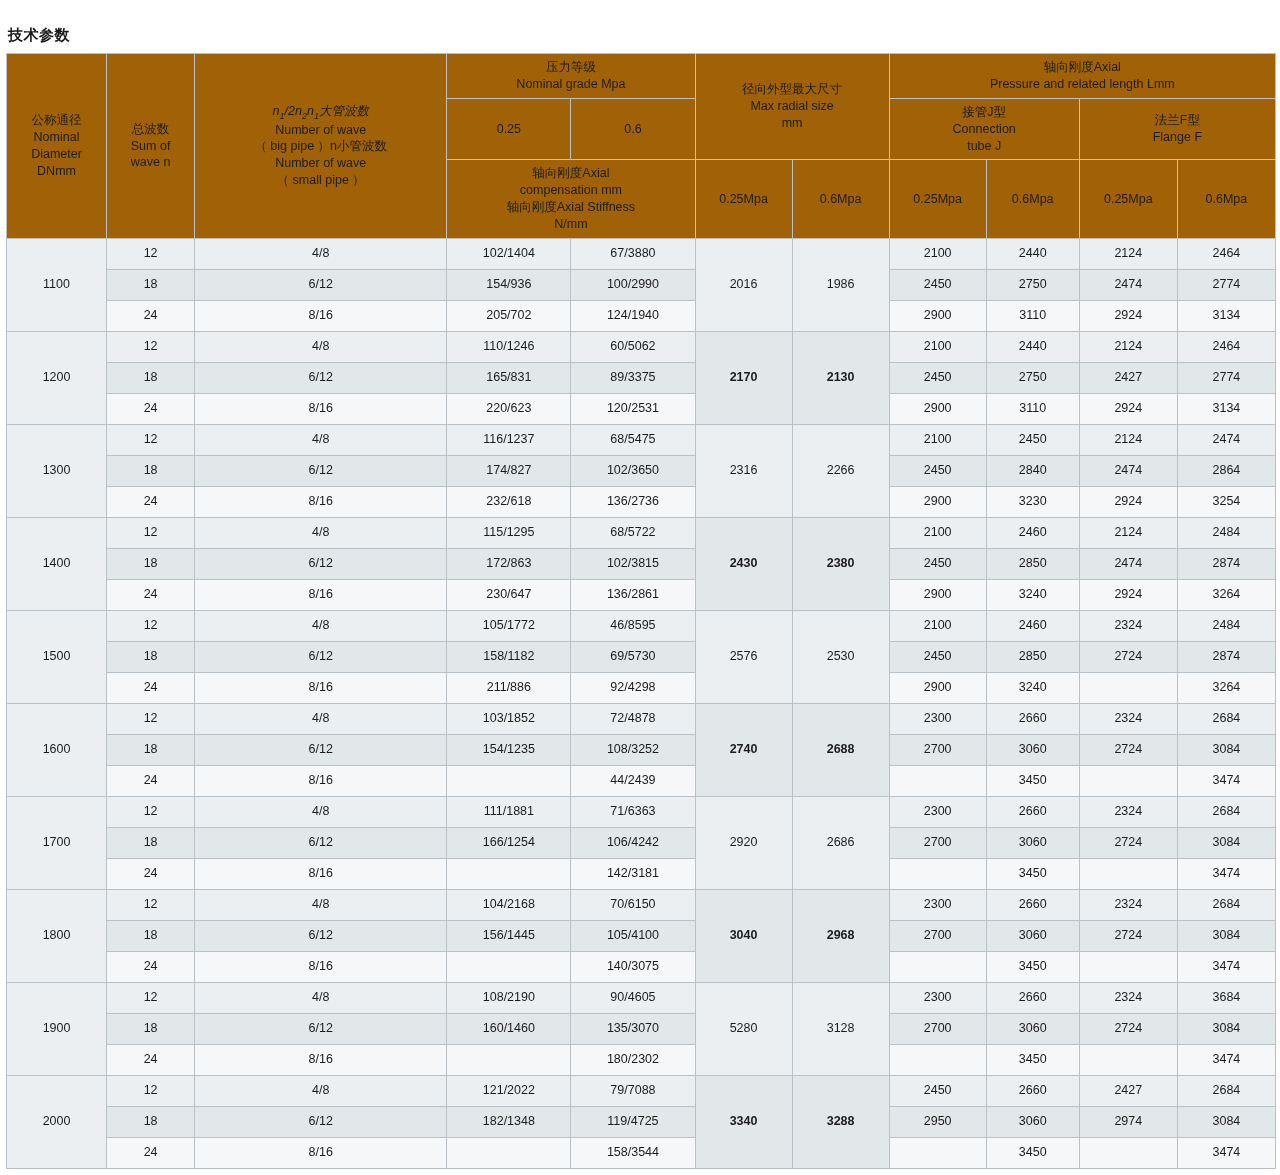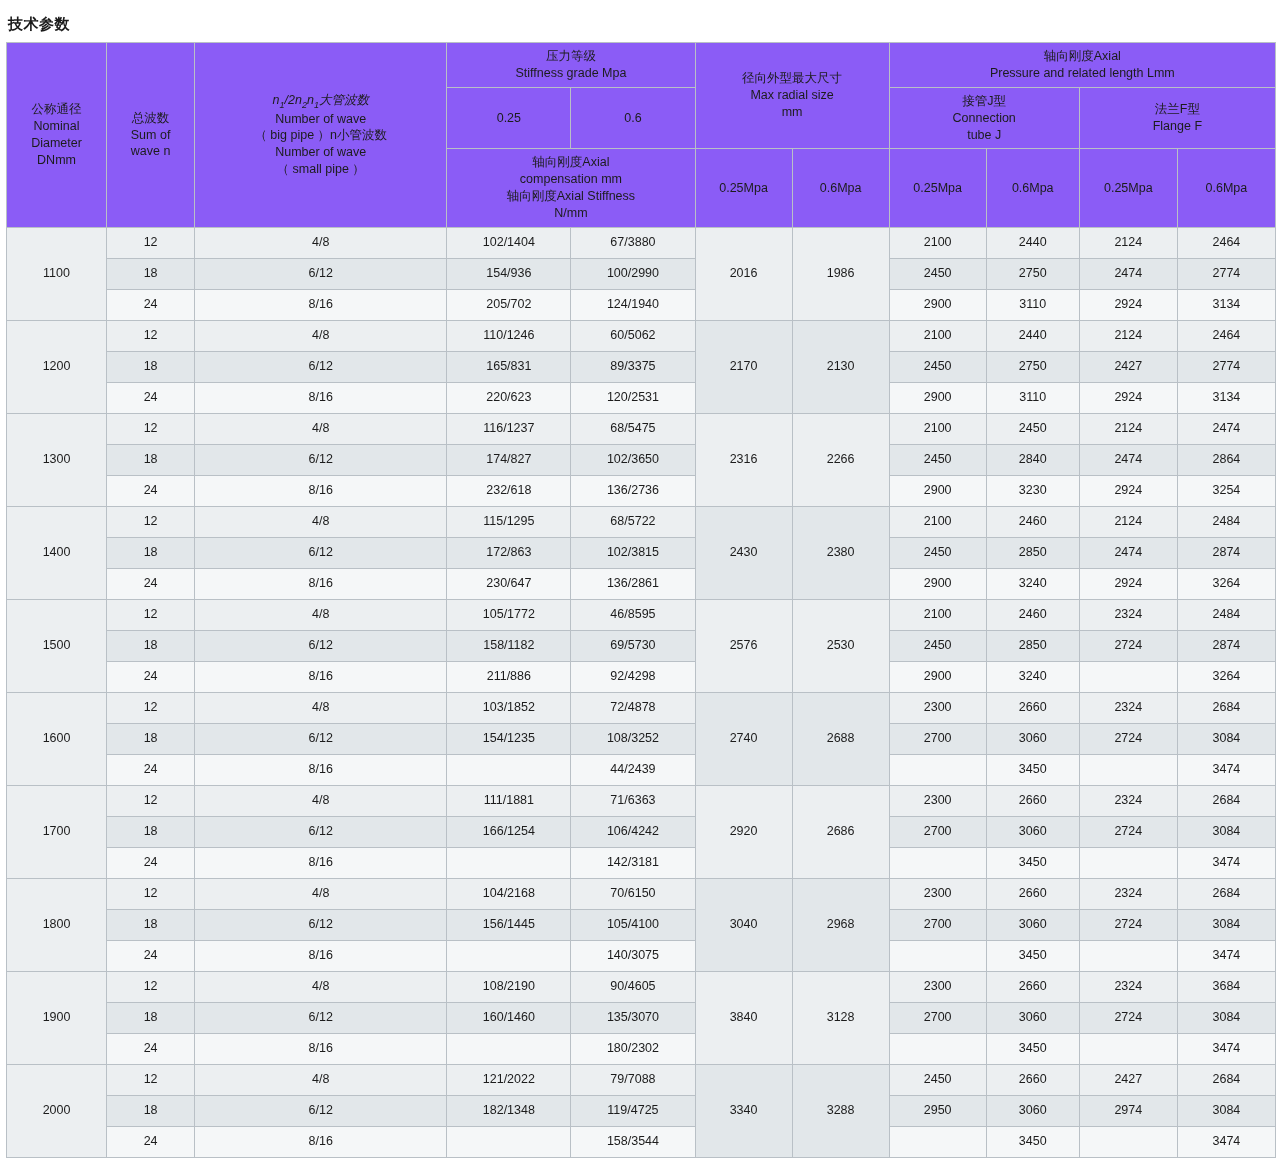--- a/index.html
+++ b/index.html
@@ -11,61 +11,61 @@
   }
   body {
     width: 1280px;
     height: 1175px;
     overflow: hidden;
   }
   .page-title {
     font-size: 15px;
     font-weight: bold;
     color: #1a1a1a;
-    padding: 15px 0 8px 8px;
+    padding: 26px 0 8px 8px;
     letter-spacing: 0.5px;
     border-radius: 15px;
   }
   table.spec {
     border-collapse: collapse;
     width: 1270px;
     margin-left: 6px;
     table-layout: fixed;
   }
   table.spec th, table.spec td {
     border: 1px solid #b9c0c6;
     text-align: center;
     vertical-align: middle;
     color: #1c1c1c;
     font-size: 12.5px;
     line-height: 1.35;
   }
   table.spec thead th {
-    background: #8b5cf6;
+    background: #a16207;
     font-weight: normal;
     padding: 5px 3px;
   }
   table.spec thead th .cn { display: block; }
   table.spec thead th .en { display: block; }
   table.spec tbody td {
     height: 31px;
     padding: 2px 3px;
   }
   tbody tr.r0 td { background: #eceff1; }
   tbody tr.r1 td { background: #e2e7ea; }
   tbody tr.r2 td { background: #f5f7f8; }
   td.dn {
     background: #eceff1 !important;
     font-size: 13px;
   }
   td.span-mid {
     font-size: 13px;
   }
   td.grp-a { background: #eceff1 !important; }
-  td.grp-b { background: #e2e7ea !important; }
+  td.grp-b { background: #e2e7ea !important; font-weight: bold; }
   sub { font-size: 9px; }
   .nowrap { white-space: nowrap; font-style: italic; }
 </style>
 </head>
 <body>
 
 <div class="page-title">技术参数</div>
 
 <table class="spec">
   <colgroup>
@@ -96,21 +96,21 @@
       </th>
       <th rowspan="3">
         <span class="cn nowrap">n<sub>1</sub>/2n<sub>2</sub>n<sub>1</sub>大管波数</span>
         <span class="en">Number of wave</span>
         <span class="cn">（ big pipe ）n小管波数</span>
         <span class="en">Number of wave</span>
         <span class="en">（ small pipe ）</span>
       </th>
       <th colspan="2">
         <span class="cn">压力等级</span>
-        <span class="en">Stiffness grade Mpa</span>
+        <span class="en">Nominal grade Mpa</span>
       </th>
       <th colspan="2" rowspan="2">
         <span class="cn">径向外型最大尺寸</span>
         <span class="en">Max radial size</span>
         <span class="en">mm</span>
       </th>
       <th colspan="4">
         <span class="cn">轴向刚度Axial</span>
         <span class="en">Pressure and related length Lmm</span>
       </th>
@@ -407,21 +407,21 @@
         <td>3450</td>
         <td></td>
         <td>3474</td>
       </tr>
       <tr class="r0">
         <td class="dn" rowspan="3">1900</td>
         <td>12</td>
         <td>4/8</td>
         <td>108/2190</td>
         <td>90/4605</td>
-        <td class="span-mid grp-a" rowspan="3">3840</td>
+        <td class="span-mid grp-a" rowspan="3">5280</td>
         <td class="span-mid grp-a" rowspan="3">3128</td>
         <td>2300</td>
         <td>2660</td>
         <td>2324</td>
         <td>3684</td>
       </tr>
       <tr class="r1">
         <td>18</td>
         <td>6/12</td>
         <td>160/1460</td>

